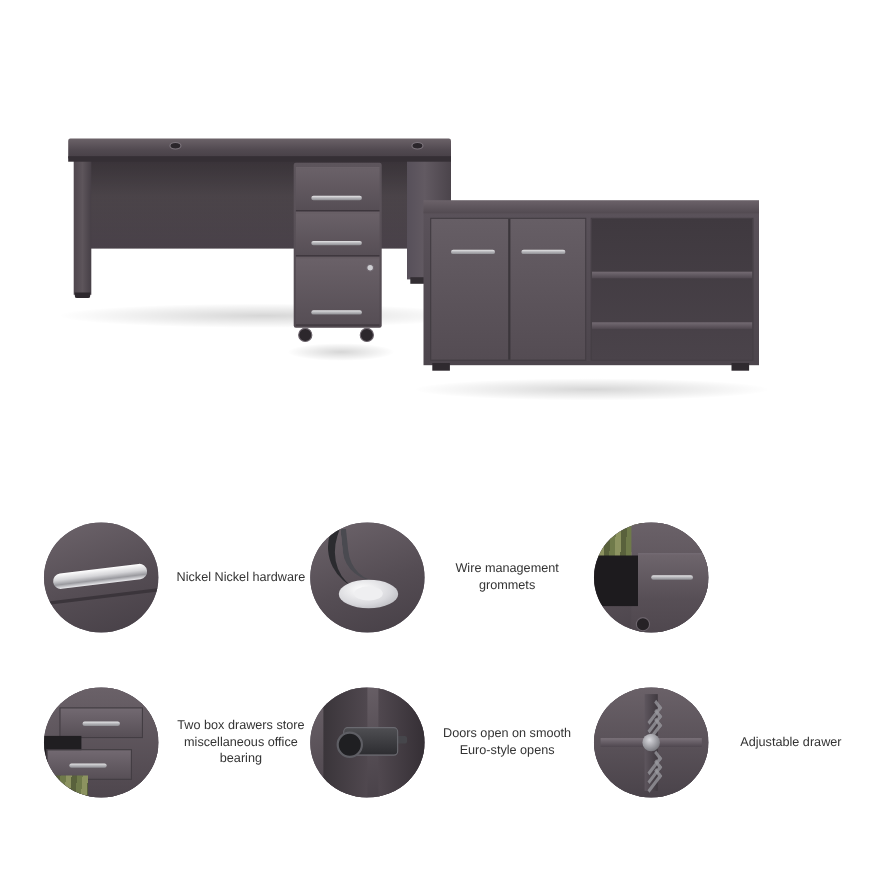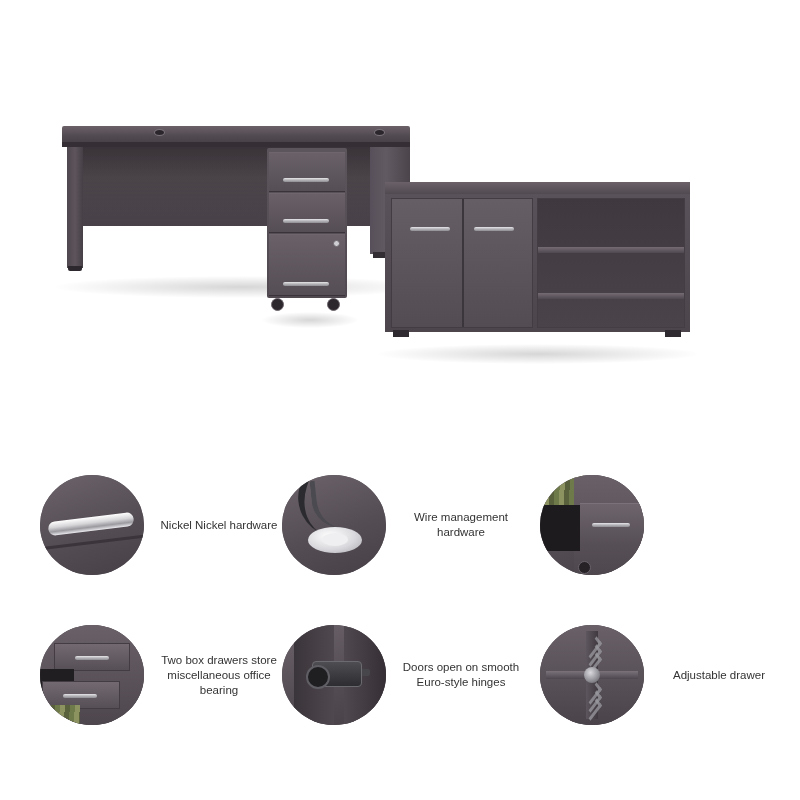--- a/index.html
+++ b/index.html
@@ -494,21 +494,21 @@
   </div>
 
   <div class="feature f-r1 f-c2">
     <div class="thumb">
       <div class="th-bg"></div>
       <div class="grom-cable"></div>
       <div class="grom-cable2"></div>
       <div class="grom-disc"></div>
       <div class="grom-hole"></div>
     </div>
-    <div class="caption">Wire management hardware</div>
+    <div class="caption">Wire management grommets</div>
   </div>
 
   <div class="feature f-r1 f-c3">
     <div class="thumb">
       <div class="th-bg"></div>
       <div class="fd-green"></div>
       <div class="fd-body"></div>
       <div class="fd-dark"></div>
       <div class="fd-front">
           <div class="pull"></div>
@@ -535,21 +535,21 @@
 
   <div class="feature f-r2 f-c2">
     <div class="thumb">
       <div class="th-bg"></div>
       <div class="hg-plate"></div>
       <div class="hg-plate2"></div>
       <div class="hg-arm"></div>
       <div class="hg-metal"></div>
       <div class="hg-cup"></div>
     </div>
-    <div class="caption">Doors open on smooth Euro-style hinges</div>
+    <div class="caption">Doors open on smooth Euro-style opens</div>
   </div>
 
   <div class="feature f-r2 f-c3">
     <div class="thumb">
       <div class="th-bg"></div>
       <div class="as-back"></div>
       <div class="as-post"></div>
       <div class="chev" style="top:18px;"></div>
       <div class="chev" style="top:26px;"></div>
       <div class="chev" style="top:34px;"></div>

